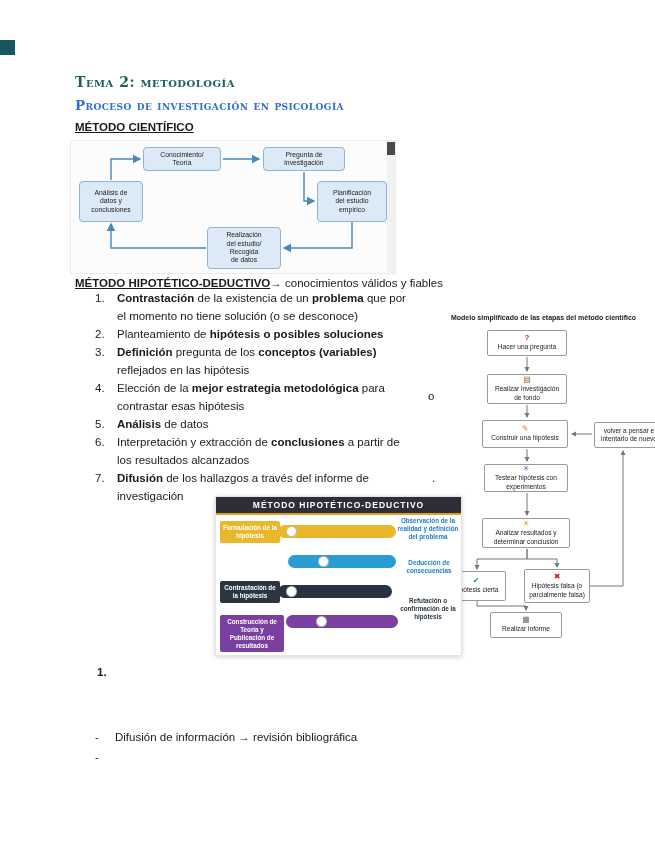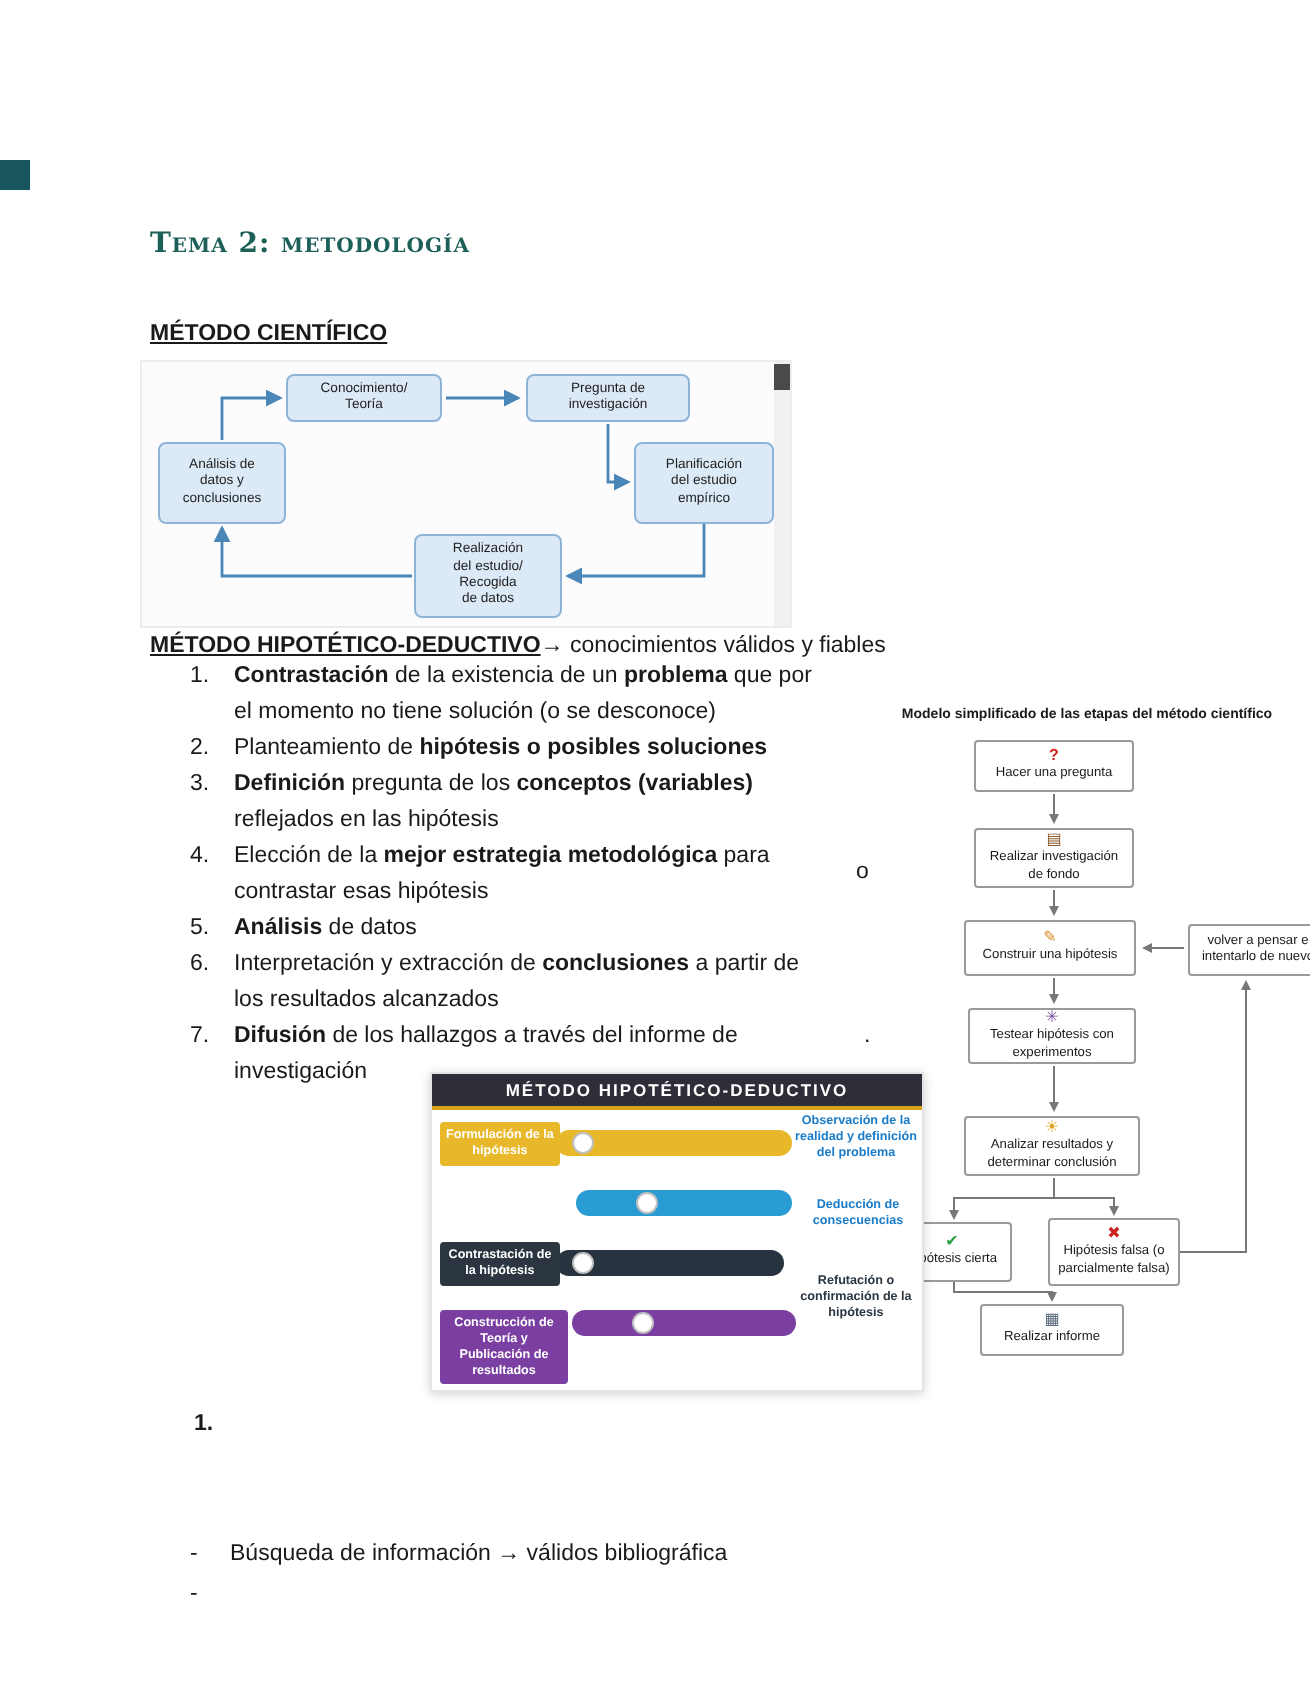--- a/index.html
+++ b/index.html
@@ -1,21 +1,21 @@
 <!DOCTYPE html>
 <html><head>
 <meta charset="utf-8">
 <style>
   html,body { margin:0; padding:0; background:#e9e9e9; }
   .page {
     position:relative; width:655px; height:848px; margin:0 auto;
     background:#ffffff; overflow:hidden;
     font-family:"Liberation Sans", sans-serif; color:#1a1a1a;
   }
-  .abs { position:absolute;margin-top:40px; }
+  .abs { position:absolute; }
 
   
   .corner-marker { left:0; top:40px; width:15px; height:15px; background:#17565c; }
   .course-title {
     left:75px; top:74px; font-family:"DejaVu Serif", serif;
     font-variant:small-caps; font-weight:bold; font-size:14px;
     letter-spacing:0.5px; color:#1c6058;
   }
   .unit-subtitle {
     left:75px; top:97px; font-family:"DejaVu Serif", serif;
@@ -91,20 +91,21 @@
   .bullet .dash { width:20px; flex:none; }
 </style>
 </head>
 <body>
 
 <div class="page">
 
   <div class="abs corner-marker"></div>
 
   <div class="abs course-title">Tema 2: metodología</div>
+  <div class="abs unit-subtitle">Proceso de investigación en psicología</div>
   <div class="abs h-mc">MÉTODO CIENTÍFICO</div>
 
   <div class="abs cycle">
     <svg class="cyc-svg" width="324" height="132">
       <defs>
         <marker id="ar1" markerWidth="7" markerHeight="7" refX="5" refY="3" orient="auto">
           <path d="M0,0 L6,3 L0,6 z" fill="#4a86b8"></path>
         </marker>
       </defs>
       <polyline class="cl" points="152,18 188,18" marker-end="url(#ar1)"></polyline>
@@ -255,20 +256,20 @@
     <div class="info-lbl-txt" style="right:2px;top:62px;width:60px;color:#1a7cc9">Deducción de consecuencias</div>
     <div class="info-lbl-txt" style="right:2px;top:100px;width:62px;color:#2b3640">Refutación o confirmación de la hipótesis</div>
   </div>
 
   <div class="abs ident-head">
     <span class="num">1.</span>
   </div>
   <div class="abs bullets">
     <div class="bullet">
       <span class="dash">-</span>
-      <span>Búsqueda de información → válidos bibliográfica</span>
+      <span>Difusión de información → revisión bibliográfica</span>
     </div>
     <div class="bullet">
       <span class="dash">-</span>
     </div>
   </div>
 
 </div>
 
 </body></html>

